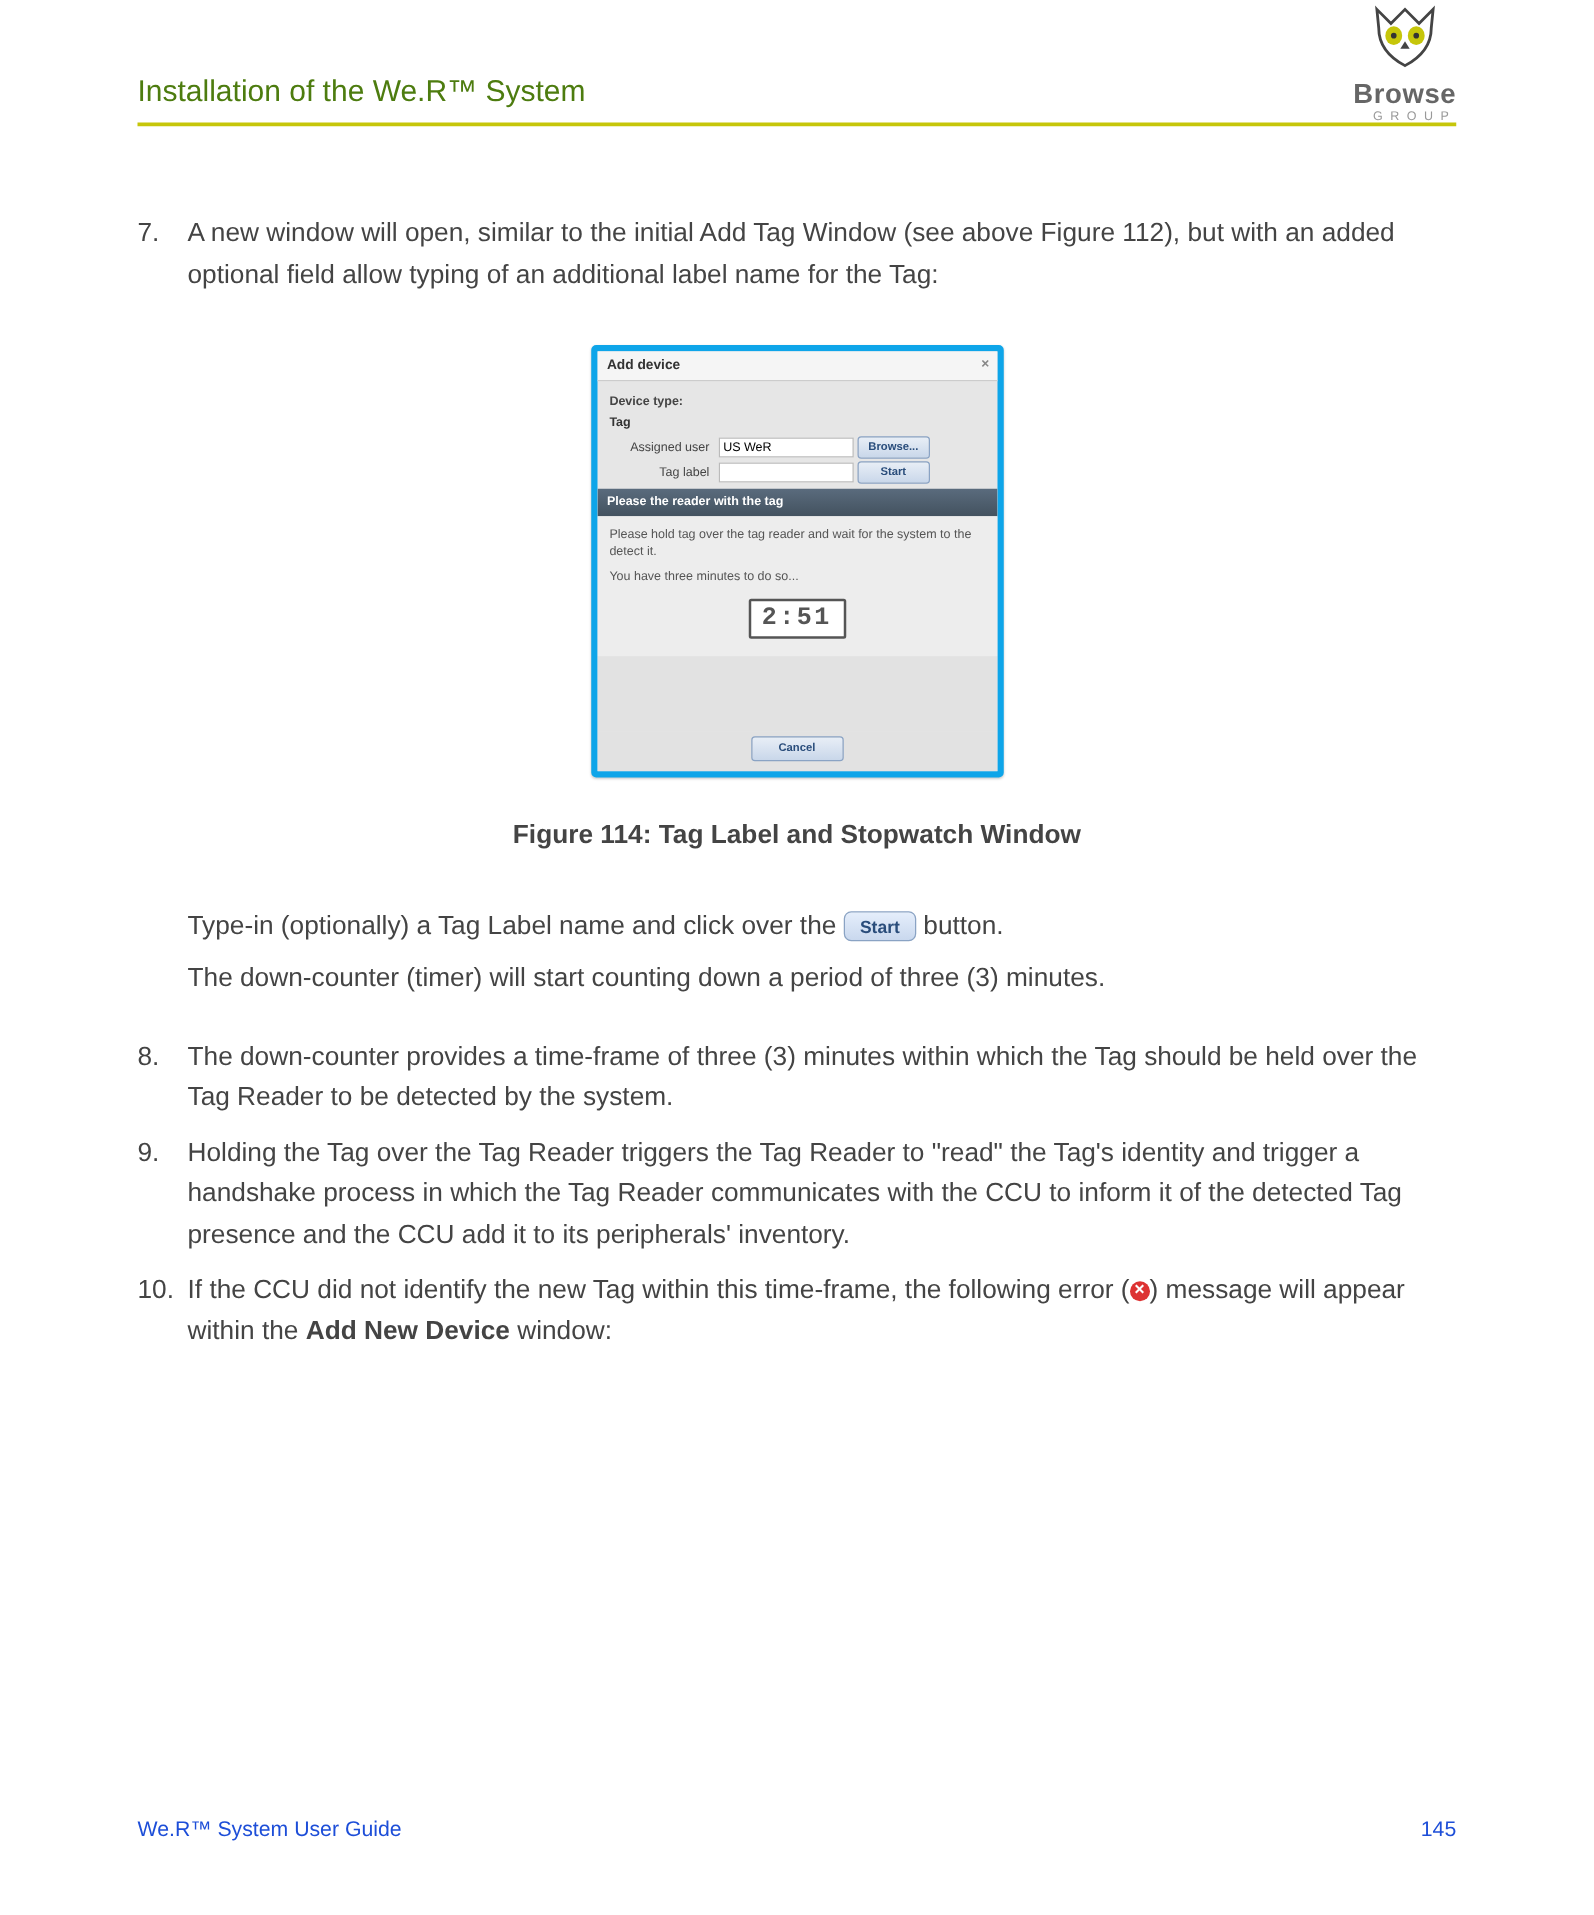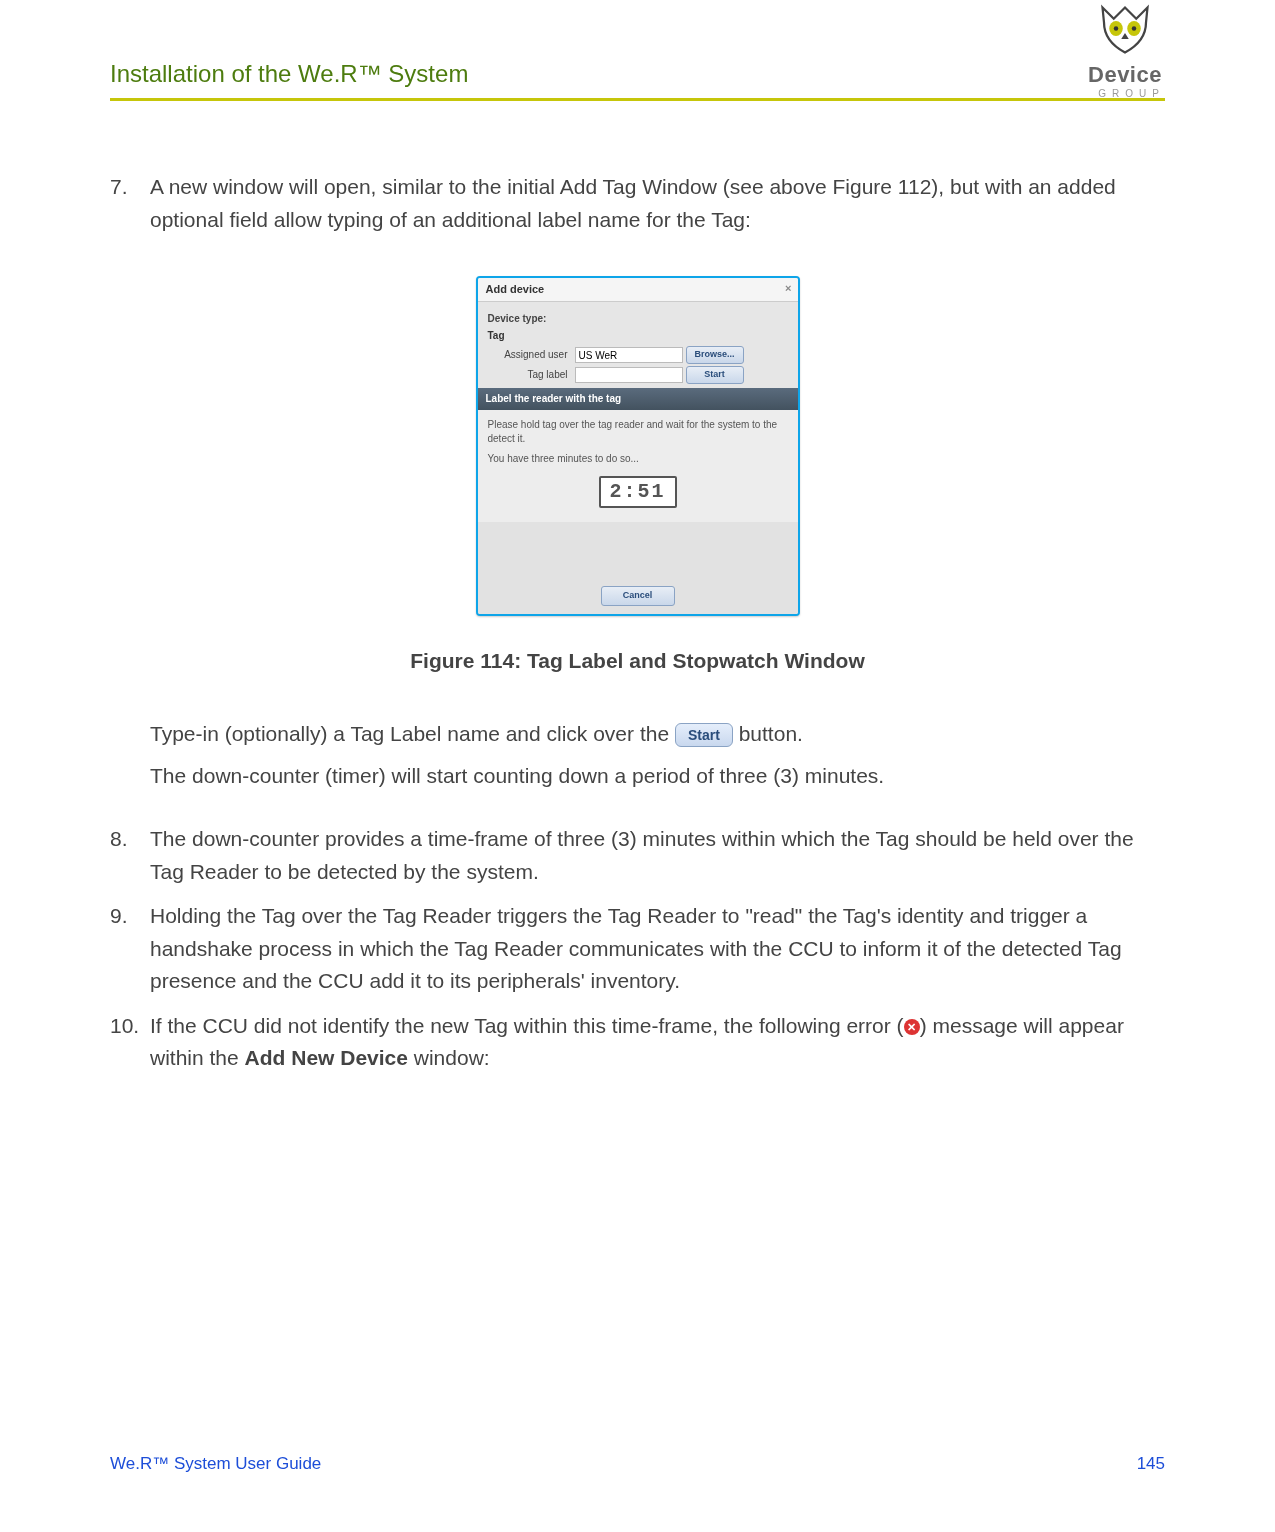--- a/index.html
+++ b/index.html
@@ -97,21 +97,21 @@
     font-size: 21px;
     font-weight: bold;
     text-align: center;
     margin: 18px 0 40px 0;
   }
 
   
   .dialog {
     display: inline-block;
     width: 320px;
-    border: 2px solid #0ea5e9;
+    border: 5px solid #0ea5e9;
     background: #e6e6e6;
     font-family: Arial, sans-serif;
     font-size: 11px;
     color: #333;
     text-align: left;
     border-radius: 4px;
     overflow: hidden;
     box-shadow: 0 1px 2px rgba(0,0,0,0.2);
   }
   .dialog .titlebar {
@@ -254,21 +254,21 @@
       <div class="owl">
         <svg viewBox="0 0 100 80" width="80" height="60">
           <path d="M20 10 L35 25 L50 10 L65 25 L80 10 L78 30 Q78 55 50 70 Q22 55 22 30 Z" fill="none" stroke="#444" stroke-width="3"></path>
           <ellipse cx="38" cy="38" rx="9" ry="10" fill="#c6c60a"></ellipse>
           <ellipse cx="62" cy="38" rx="9" ry="10" fill="#c6c60a"></ellipse>
           <circle cx="38" cy="38" r="3" fill="#333"></circle>
           <circle cx="62" cy="38" r="3" fill="#333"></circle>
           <path d="M50 44 L45 52 L55 52 Z" fill="#444"></path>
         </svg>
       </div>
-      <div class="logo-text-main">Device</div>
+      <div class="logo-text-main">Browse</div>
       <div class="logo-text-group">GROUP</div>
     </div>
     <div class="header-title">Installation of the We.R™ System</div>
     <div class="header-rule"></div>
   </div>
 
   <div class="content">
     <ol class="main-list">
 
       <li>
@@ -295,21 +295,21 @@
             <span class="label">Assigned user</span>
             <input class="di" value="US WeR" style="">
             <span class="btn-small">Browse...</span>
           </div>
           <div class="row">
             <span class="label">Tag label</span>
             <input class="di" value="" style="">
             <span class="btn-small">Start</span>
           </div>
         </div>
-        <div class="instruct-bar">Label the reader with the tag</div>
+        <div class="instruct-bar">Please the reader with the tag</div>
         <div class="instruct-body">
           <div>Please hold tag over the tag reader and wait for the system to the detect it.</div>
           <div style="margin-top:6px">You have three minutes to do so...</div>
           <div class="timer">2:51</div>
         </div>
         <div class="spacer"></div>
         <div class="footer">
           <span class="btn-small" style="padding:2px 14px">Cancel</span>
         </div>
       </div>

